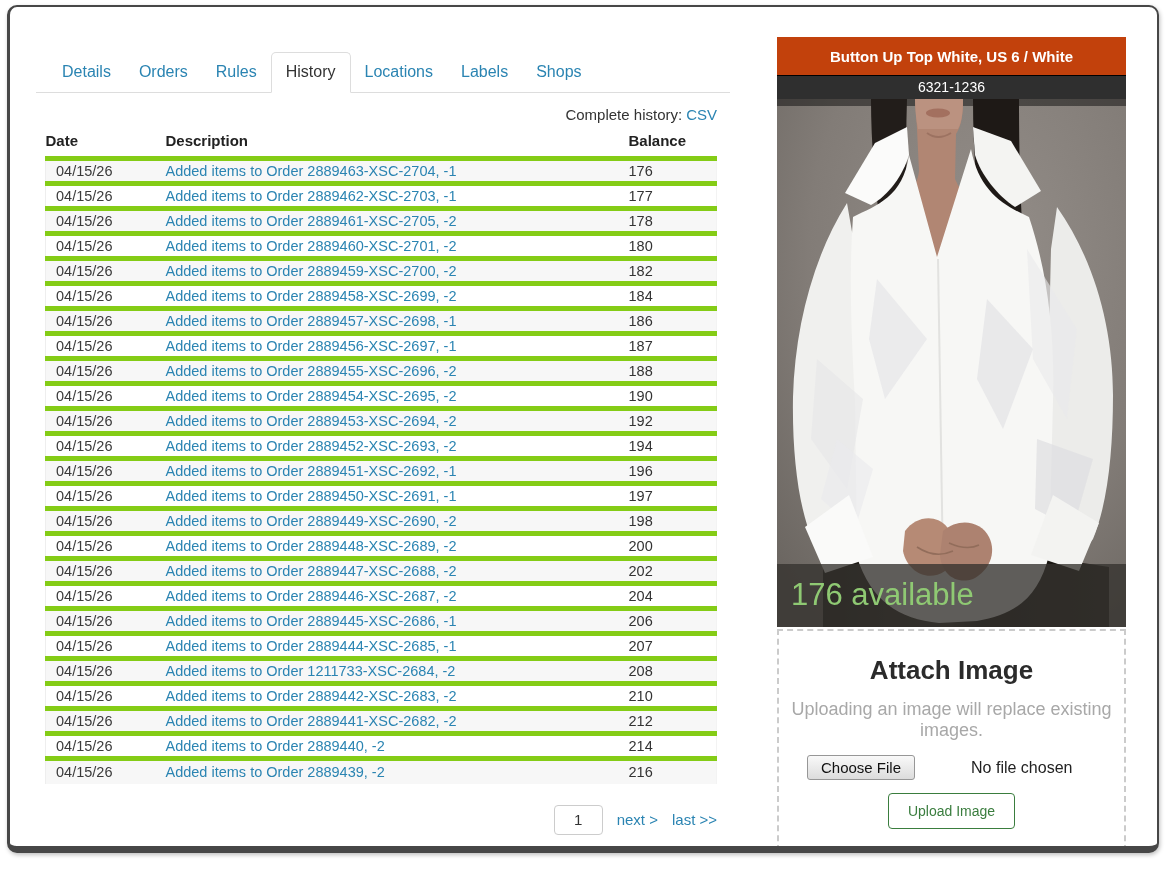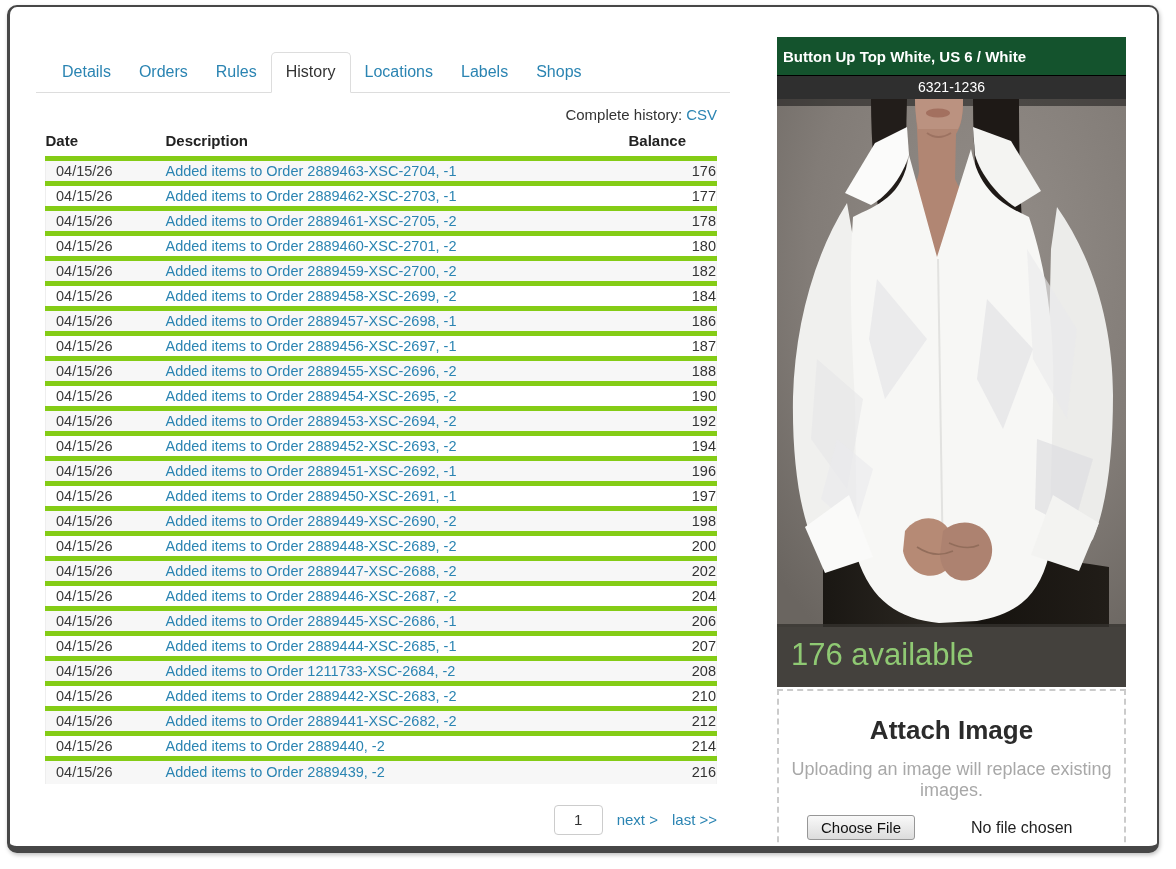--- a/index.html
+++ b/index.html
@@ -34,46 +34,46 @@
     text-align:right;font-size:15px;color:#333;margin:13px 13px 6px 0;
   }
   .complete-history a{color:var(--blue);text-decoration:none;margin-left:4px;}
   table.history{
     width:672px;margin-left:9px;border-collapse:collapse;table-layout:fixed;
   }
   table.history th{
     text-align:left;font-weight:bold;font-size:15px;color:#222;padding:3px 0 7px;
   }
   th.c-date,td.c-date{width:120px;padding-left:10px;}
-  th.c-balance,td.c-balance{width:88px;text-align:right;}
+  th.c-balance,td.c-balance{width:88px;}
   tbody tr{height:25px;border-top:5px solid #84cc16;border-left:1px solid #eee;border-right:1px solid #f3f3f3;}
   tbody tr.odd{background:#f7f7f7;}
   td{font-size:14.5px;color:#3a3a3a;padding:0;}
   td.c-desc a{color:var(--blue);text-decoration:none;}
   td.c-balance{color:#333;}
   .pagination{
     width:681px;display:flex;justify-content:flex-end;align-items:center;
     gap:14px;margin-top:21px;
   }
   .page-input{
     width:49px;height:30px;border:1px solid #ccc;border-radius:4px;
     text-align:center;font-size:15px;color:#333;font-family:"Liberation Sans",sans-serif;
   }
   .page-link{color:var(--blue);font-size:15px;text-decoration:none;white-space:nowrap;}
   
   .right-col{width:349px;margin-left:47px;margin-top:30px;}
   .title-bar{
-    background:#14532d;color:#fff;font-size:15px;font-weight:bold;
-    padding:11px 6px 10px;
+    background:#c2410c;color:#fff;font-size:15px;font-weight:bold;
+    text-align:center;padding:11px 6px 10px;
   }
   .sku-bar{
     background:#2f2f2f;color:#fff;font-size:14px;text-align:center;
     padding:3px 0 4px;border-top:1px solid #000;
   }
-  .image-wrap{position:relative;height:588px;overflow:hidden;background:#7c7671;}
+  .image-wrap{position:relative;height:528px;overflow:hidden;background:#7c7671;}
   .image-wrap svg{display:block;}
   .avail-band{
     position:absolute;left:0;right:0;bottom:0;height:63px;
     background:rgba(53,50,46,.78);color:var(--green);
     font-size:31px;line-height:61px;padding-left:14px;
   }
   .attach-box{
     border:2px dashed #cbcbcb;margin-top:2px;padding:14px 12px 20px;text-align:center;
   }
   .attach-heading{font-size:26px;color:#2b2b2b;font-weight:bold;margin:10px 0 13px;}

